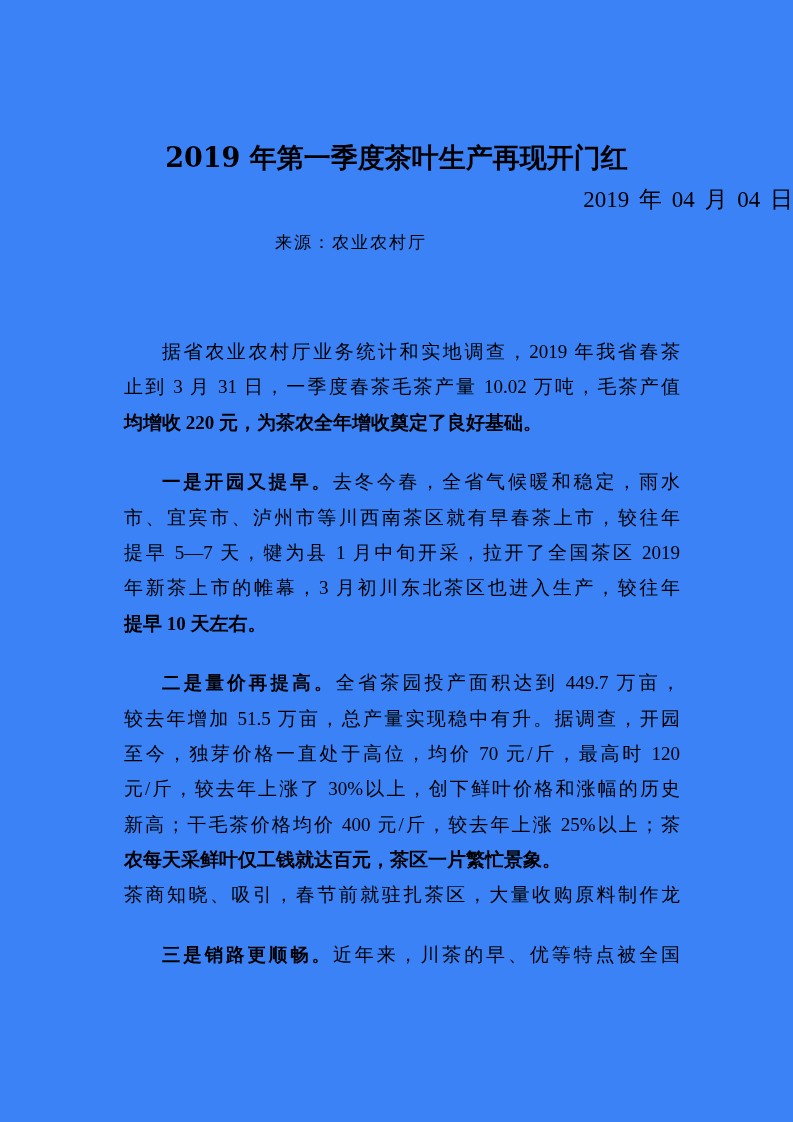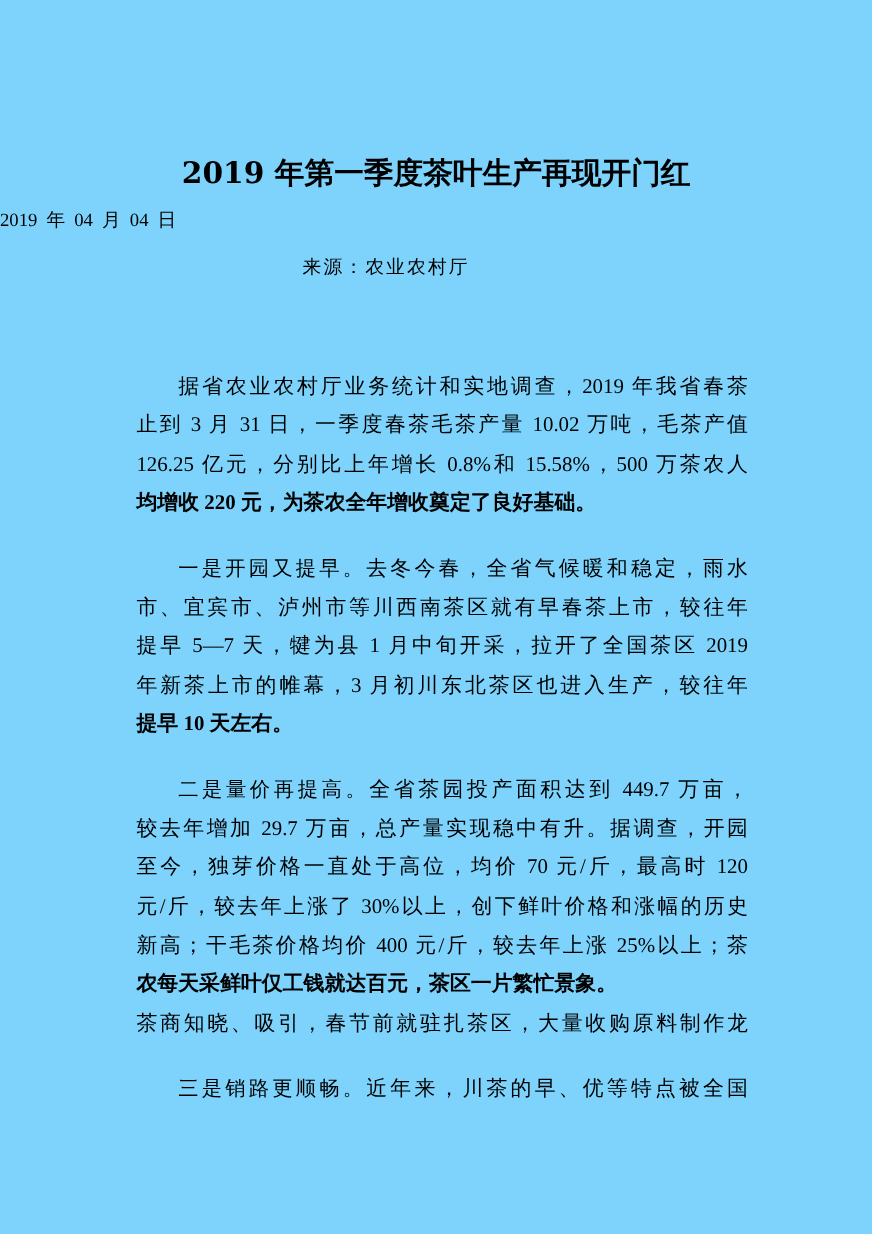--- a/index.html
+++ b/index.html
@@ -1,72 +1,71 @@
 <!DOCTYPE html>
 <html><head>
   <meta charset="utf-8">
   <style>
     html, body { margin: 0; padding: 0; background: #ffffff; }
     body { width: 793px; height: 1122px; position: relative; overflow: hidden; color: #000; }
-    .page { position: absolute; left: 0; top: 0; width: 793px; height: 1122px; background: #7dd3fc; }
+    .page { position: absolute; left: 0; top: 0; width: 793px; height: 1122px; background: #3b82f6; }
     .title {
       position: absolute; left: 0; width: 793px; top: 138px; text-align: center;
       font-family: "DejaVu Serif", "Liberation Serif", serif; font-weight: bold;
       font-size: 27px; line-height: 40px; letter-spacing: 0px;
     }
     .date {
-      position: absolute; left: 0; width: 793px; top: 185px; text-align: left;
-      font-family: "Liberation Serif", "DejaVu Serif", serif; font-size: 17px; line-height: 30px;
+      position: absolute; left: 0; width: 793px; top: 185px; text-align: right;
+      font-family: "Liberation Serif", "DejaVu Serif", serif; font-size: 23px; line-height: 30px;
       word-spacing: 4px;
     }
     .source {
       position: absolute; left: 0; width: 702px; top: 228px; text-align: center;
       font-family: "Liberation Serif", "DejaVu Serif", serif; font-size: 17px; line-height: 30px;
       letter-spacing: 2px;
     }
     .body {
       position: absolute; left: 124px; top: 310px; width: 556px;
       font-family: "Liberation Serif", "DejaVu Serif", serif; font-size: 19px;
     }
     .line {
       height: 35.4px; line-height: 35.4px; white-space: nowrap;
       text-align: justify; text-align-last: justify;
     }
     .line.last { text-align-last: left; font-weight: bold; }
     .line.indent { padding-left: 38px; margin-top: 24px; }
-    .lead { font-family: "DejaVu Sans", "Liberation Sans", sans-serif; font-weight: normal; font-size: 18.5px; }
+    .lead { font-family: "DejaVu Sans", "Liberation Sans", sans-serif; font-weight: bold; font-size: 18.5px; }
   </style>
 </head>
 <body>
 
 <div class="page">
   <div class="title">2019 年第一季度茶叶生产再现开门红</div>
   <div class="date">2019 年 04 月 04 日</div>
   <div class="source">来源：农业农村厅</div>
 
   <div class="body">
 
     <div>
       <div class="line indent">据省农业农村厅业务统计和实地调查，2019 年我省春茶</div>
       <div class="line">止到 3 月 31 日，一季度春茶毛茶产量 10.02 万吨，毛茶产值</div>
-      <div class="line">126.25 亿元，分别比上年增长 0.8%和 15.58%，500 万茶农人</div>
       <div class="line last">均增收 220 元，为茶农全年增收奠定了良好基础。</div>
     </div>
 
     <div>
       <div class="line indent"><span class="lead">一是开园又提早。</span><span>去冬今春，全省气候暖和稳定，雨水</span></div>
       <div class="line">市、宜宾市、泸州市等川西南茶区就有早春茶上市，较往年</div>
       <div class="line">提早 5—7 天，犍为县 1 月中旬开采，拉开了全国茶区 2019</div>
       <div class="line">年新茶上市的帷幕，3 月初川东北茶区也进入生产，较往年</div>
       <div class="line last">提早 10 天左右。</div>
     </div>
 
     <div>
       <div class="line indent"><span class="lead">二是量价再提高。</span><span>全省茶园投产面积达到 449.7 万亩，</span></div>
-      <div class="line">较去年增加 29.7 万亩，总产量实现稳中有升。据调查，开园</div>
+      <div class="line">较去年增加 51.5 万亩，总产量实现稳中有升。据调查，开园</div>
       <div class="line">至今，独芽价格一直处于高位，均价 70 元/斤，最高时 120</div>
       <div class="line">元/斤，较去年上涨了 30%以上，创下鲜叶价格和涨幅的历史</div>
       <div class="line">新高；干毛茶价格均价 400 元/斤，较去年上涨 25%以上；茶</div>
       <div class="line last">农每天采鲜叶仅工钱就达百元，茶区一片繁忙景象。</div>
     </div>
 
     <div>
       <div class="line">茶商知晓、吸引，春节前就驻扎茶区，大量收购原料制作龙</div>
       <div class="line indent"><span class="lead">三是销路更顺畅。</span><span>近年来，川茶的早、优等特点被全国</span></div>
     </div>

